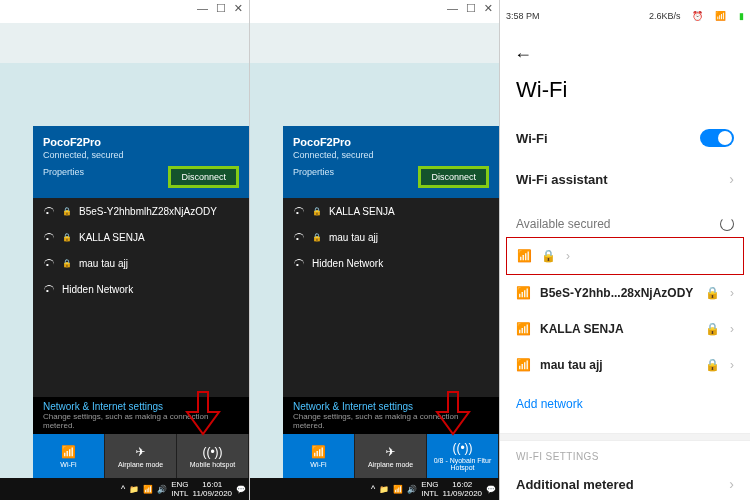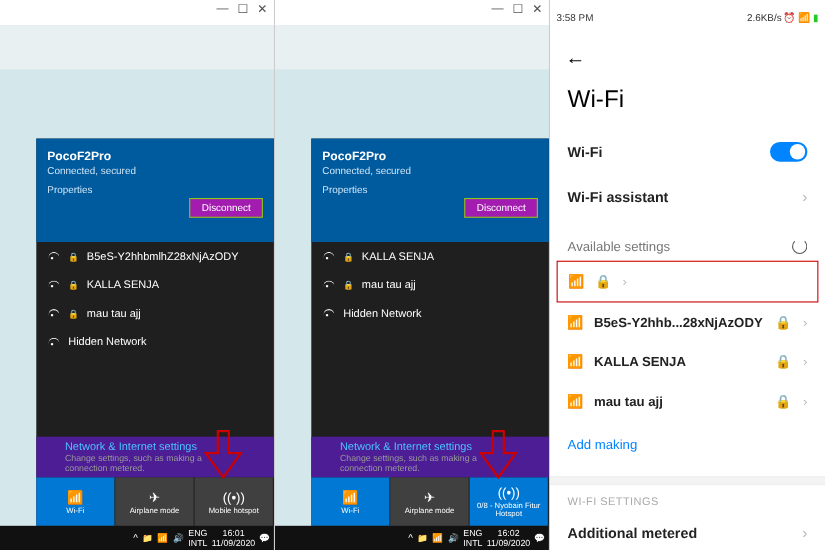--- a/index.html
+++ b/index.html
@@ -4,53 +4,53 @@
 <style>
 *{margin:0;padding:0;box-sizing:border-box;font-family:"Segoe UI",Arial,sans-serif}
 body{background:#fff;width:750px;height:500px;overflow:hidden;display:flex}
 .col{height:500px;border-right:1px solid #ccc;position:relative;background:#d4e8eb}
 .col1{width:250px}.col2{width:250px}.col3{width:250px;background:#fff;border-right:none}
 
 .winheader-row{height:23px;background:#fff;display:flex;justify-content:flex-end;gap:8px;padding:2px 6px;font-size:11px;color:#555}
 .greystrip{height:40px;background:#e8f0f1}
 
 .netpanel{position:absolute;top:126px;left:33px;right:0;bottom:22px;background:#1f1f1f;color:#fff;font-size:10px}
-.np-top{background:#005a9e;padding:10px 10px 18px}
+.np-top{background:#005a9e;padding:10px 10px 6px}
 .np-name{font-weight:600;font-size:11px}
 .np-stat{color:#cde6f7;font-size:9px;margin-top:2px}
 .np-prop{color:#cde6f7;font-size:9px;margin-top:7px;display:inline-block}
-.np-btn{float:right;margin-top:20px;margin-bottom:4px;background:#a21caf;border:1px solid #84cc16;color:#fff;font-size:9px;padding:3px 10px}
+.np-btn{float:right;margin-top:6px;margin-bottom:4px;background:#14532d;border:3px solid #84cc16;color:#fff;font-size:9px;padding:3px 10px}
 .np-top:after{content:"";display:block;clear:both}
 .np-list{padding:0}
 .np-item{display:flex;align-items:center;padding:7px 10px;font-size:10px;gap:7px}
 .np-item .wifi-i{width:12px;height:12px;position:relative}
 .wifi-i:before{content:"";position:absolute;width:10px;height:10px;border:1px solid #fff;border-radius:50% 50% 0 0;border-bottom:none;border-left:none;border-right:none;left:1px;top:2px;transform:rotate(0)}
 .wifi-i:after{content:"•";position:absolute;color:#fff;font-size:8px;left:3px;top:3px}
 .lock-i{font-size:8px}
 
 .np-foot{position:absolute;bottom:0;left:0;right:0}
-.np-set{padding:4px 26px;background:#4c1d95}
+.np-set{padding:4px 10px;background:#000000}
 .np-set .t{color:#4cc2ff;font-size:10px}
 .np-set .s{color:#999;font-size:8px}
 .tiles{display:flex;height:44px}
 .tile{flex:1;background:#2d2d2d;border-right:1px solid #1f1f1f;text-align:center;padding:4px 2px;font-size:7px;color:#fff;display:flex;flex-direction:column;justify-content:center;gap:2px}
 .tile.on{background:#0078d4}
 .tile.off{background:#404040}
 .tile .ti{font-size:12px}
 
 .taskbar{position:absolute;bottom:0;left:0;right:0;height:22px;background:#111;display:flex;align-items:center;justify-content:flex-end;padding:0 3px;gap:4px;color:#fff;font-size:8px}
 .taskbar .tray{display:flex;align-items:center;gap:4px}
 .taskbar .datetime{text-align:center;line-height:9px;font-size:8px}
 .upchev{font-size:9px}
 
 .arrow{position:absolute;width:36px;height:46px;pointer-events:none}
 
 
 .pstatus{height:18px;display:flex;justify-content:space-between;align-items:center;padding:16px 6px;font-size:9px;color:#333}
-.pstatus .r{display:flex;gap:2px;align-items:flex-start}
+.pstatus .r{display:flex;gap:12px;align-items:flex-start}
 .pback{padding:10px 14px;font-size:18px}
 .ptitle{padding:4px 16px 14px;font-size:22px;font-weight:300}
 .prow{display:flex;justify-content:space-between;align-items:center;padding:12px 16px;font-size:13px;color:#222}
 .prow .chev{color:#bbb;font-size:14px}
 .toggle{width:34px;height:18px;background:#0084ff;border-radius:9px;position:relative}
 .toggle:after{content:"";position:absolute;right:2px;top:2px;width:14px;height:14px;background:#fff;border-radius:50%}
 .psect{padding:18px 16px 6px;font-size:12px;color:#777;display:flex;justify-content:space-between;align-items:center}
 .refresh{width:14px;height:14px;border:1.5px solid #555;border-radius:50%;border-top-color:transparent;position:relative}
 .netrow{display:flex;align-items:center;padding:11px 16px;gap:10px;font-size:12px;color:#222}
 .netrow .name{flex:1}
@@ -232,21 +232,21 @@
   <div class="ptitle">Wi-Fi</div>
   <div class="prow">
     <span class="bold">Wi-Fi</span>
     <span class="toggle"></span>
   </div>
   <div class="prow">
     <span class="bold">Wi-Fi assistant</span>
     <span class="chev">›</span>
   </div>
   <div class="psect">
-    <span>Available settings</span>
+    <span>Available secured</span>
     <span class="refresh"></span>
   </div>
   <div class="netrow boxed">
     <span class="wf">📶</span>
     <span class="ic">🔒</span>
     <span class="ic">›</span>
   </div>
   <div class="netrow">
     <span class="wf">📶</span>
     <span class="name bold">B5eS-Y2hhb...28xNjAzODY</span>
@@ -258,20 +258,20 @@
     <span class="name bold">KALLA SENJA</span>
     <span class="ic">🔒</span>
     <span class="ic">›</span>
   </div>
   <div class="netrow">
     <span class="wf">📶</span>
     <span class="name bold">mau tau ajj</span>
     <span class="ic">🔒</span>
     <span class="ic">›</span>
   </div>
-  <div class="addnet">Add making</div>
+  <div class="addnet">Add network</div>
   <div class="divider"></div>
   <div class="subh">WI-FI SETTINGS</div>
   <div class="prow">
     <span class="bold">Additional metered</span>
     <span class="chev">›</span>
   </div>
 </div>
 
 </body></html>

